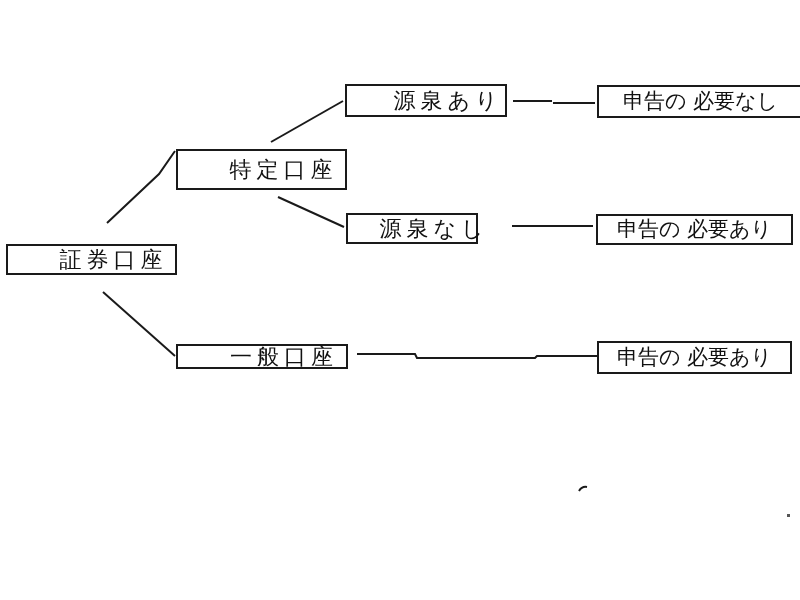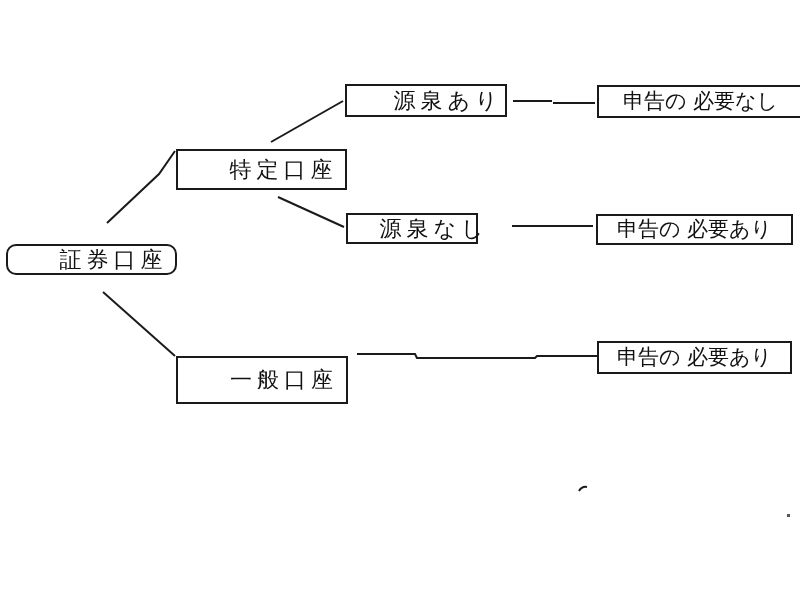--- a/index.html
+++ b/index.html
@@ -25,27 +25,27 @@
     display: flex;
     align-items: center;
     justify-content: center;
     font-size: 22px;
     line-height: 1;
     white-space: pre;
   }
   .node.wide { letter-spacing: 5px; text-indent: 5px; padding-left: 39px; }
   .node.long { letter-spacing: 0; font-size: 21px; }
 
-  .n-securities { left: 6px;   top: 244px; width: 171px; height: 31px; border-radius: 10px; }
+  .n-securities { left: 6px;   top: 244px; width: 171px; height: 31px; }
   .n-specific   { left: 176px; top: 149px; width: 171px; height: 41px; }
   .n-wyes       { left: 345px; top: 84px;  width: 162px; height: 33px; }
   .n-dnone      { left: 597px; top: 85px;  width: 207px; height: 33px; }
   .n-wno        { left: 346px; top: 213px; width: 132px; height: 31px; }
   .n-dmid       { left: 596px; top: 214px; width: 197px; height: 31px; }
-  .n-general    { left: 176px; top: 356px; width: 172px; height: 48px; }
+  .n-general    { left: 176px; top: 344px; width: 172px; height: 25px; }
   .n-dbot       { left: 597px; top: 341px; width: 195px; height: 33px; }
 </style>
 </head>
 <body>
 
 <div id="stage">
 
   <svg id="wires" viewBox="0 0 800 600" xmlns="http://www.w3.org/2000/svg" stroke="#1a1a1a" stroke-width="2" fill="none" stroke-linecap="butt">
 
     <polyline points="107,223 159,174 175,151"></polyline>

